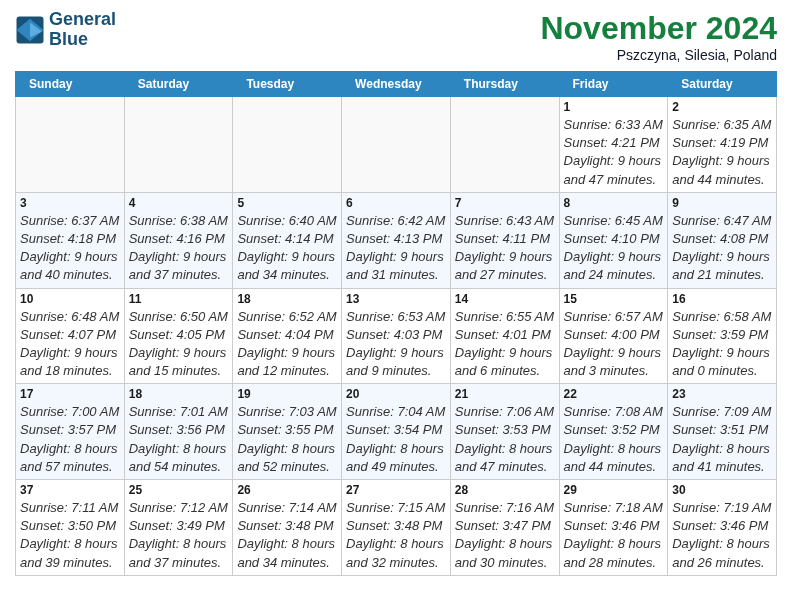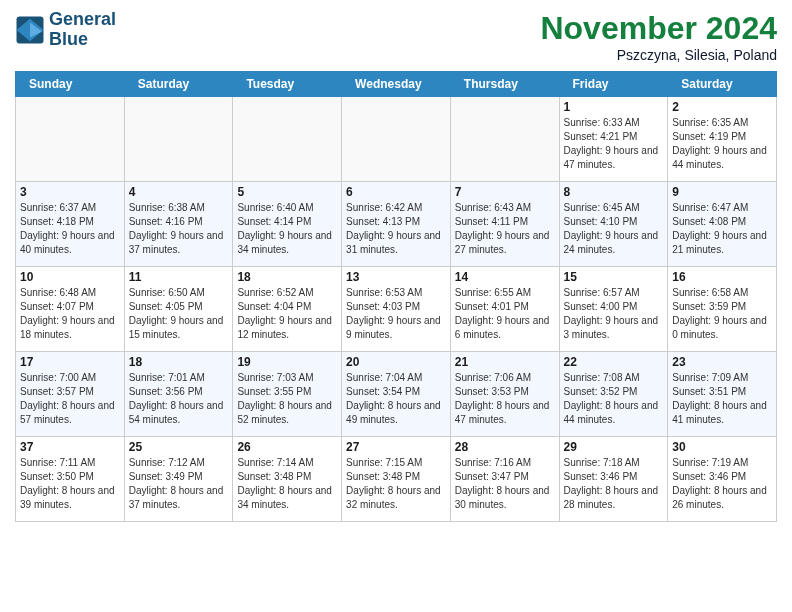--- a/index.html
+++ b/index.html
@@ -84,23 +84,24 @@
       background: #f9f9f9 !important;
     }
     .day-num {
       font-size: 12px;
       font-weight: bold;
       color: #1a1a1a;
       display: block;
       margin-bottom: 2px;
     }
     .day-info {
-      font-size: 10px;
+      font-size: 13px;
       color: #333;
       line-height: 1.4;
+      font-style: italic;
     }
   </style>
 </head>
 <body>
 
 <div class="page">
   <div class="header">
     <div class="logo">
       <svg class="logo-icon" viewBox="0 0 40 40">
         <rect x="2" y="2" width="36" height="36" rx="4" fill="#1a5276"></rect>

